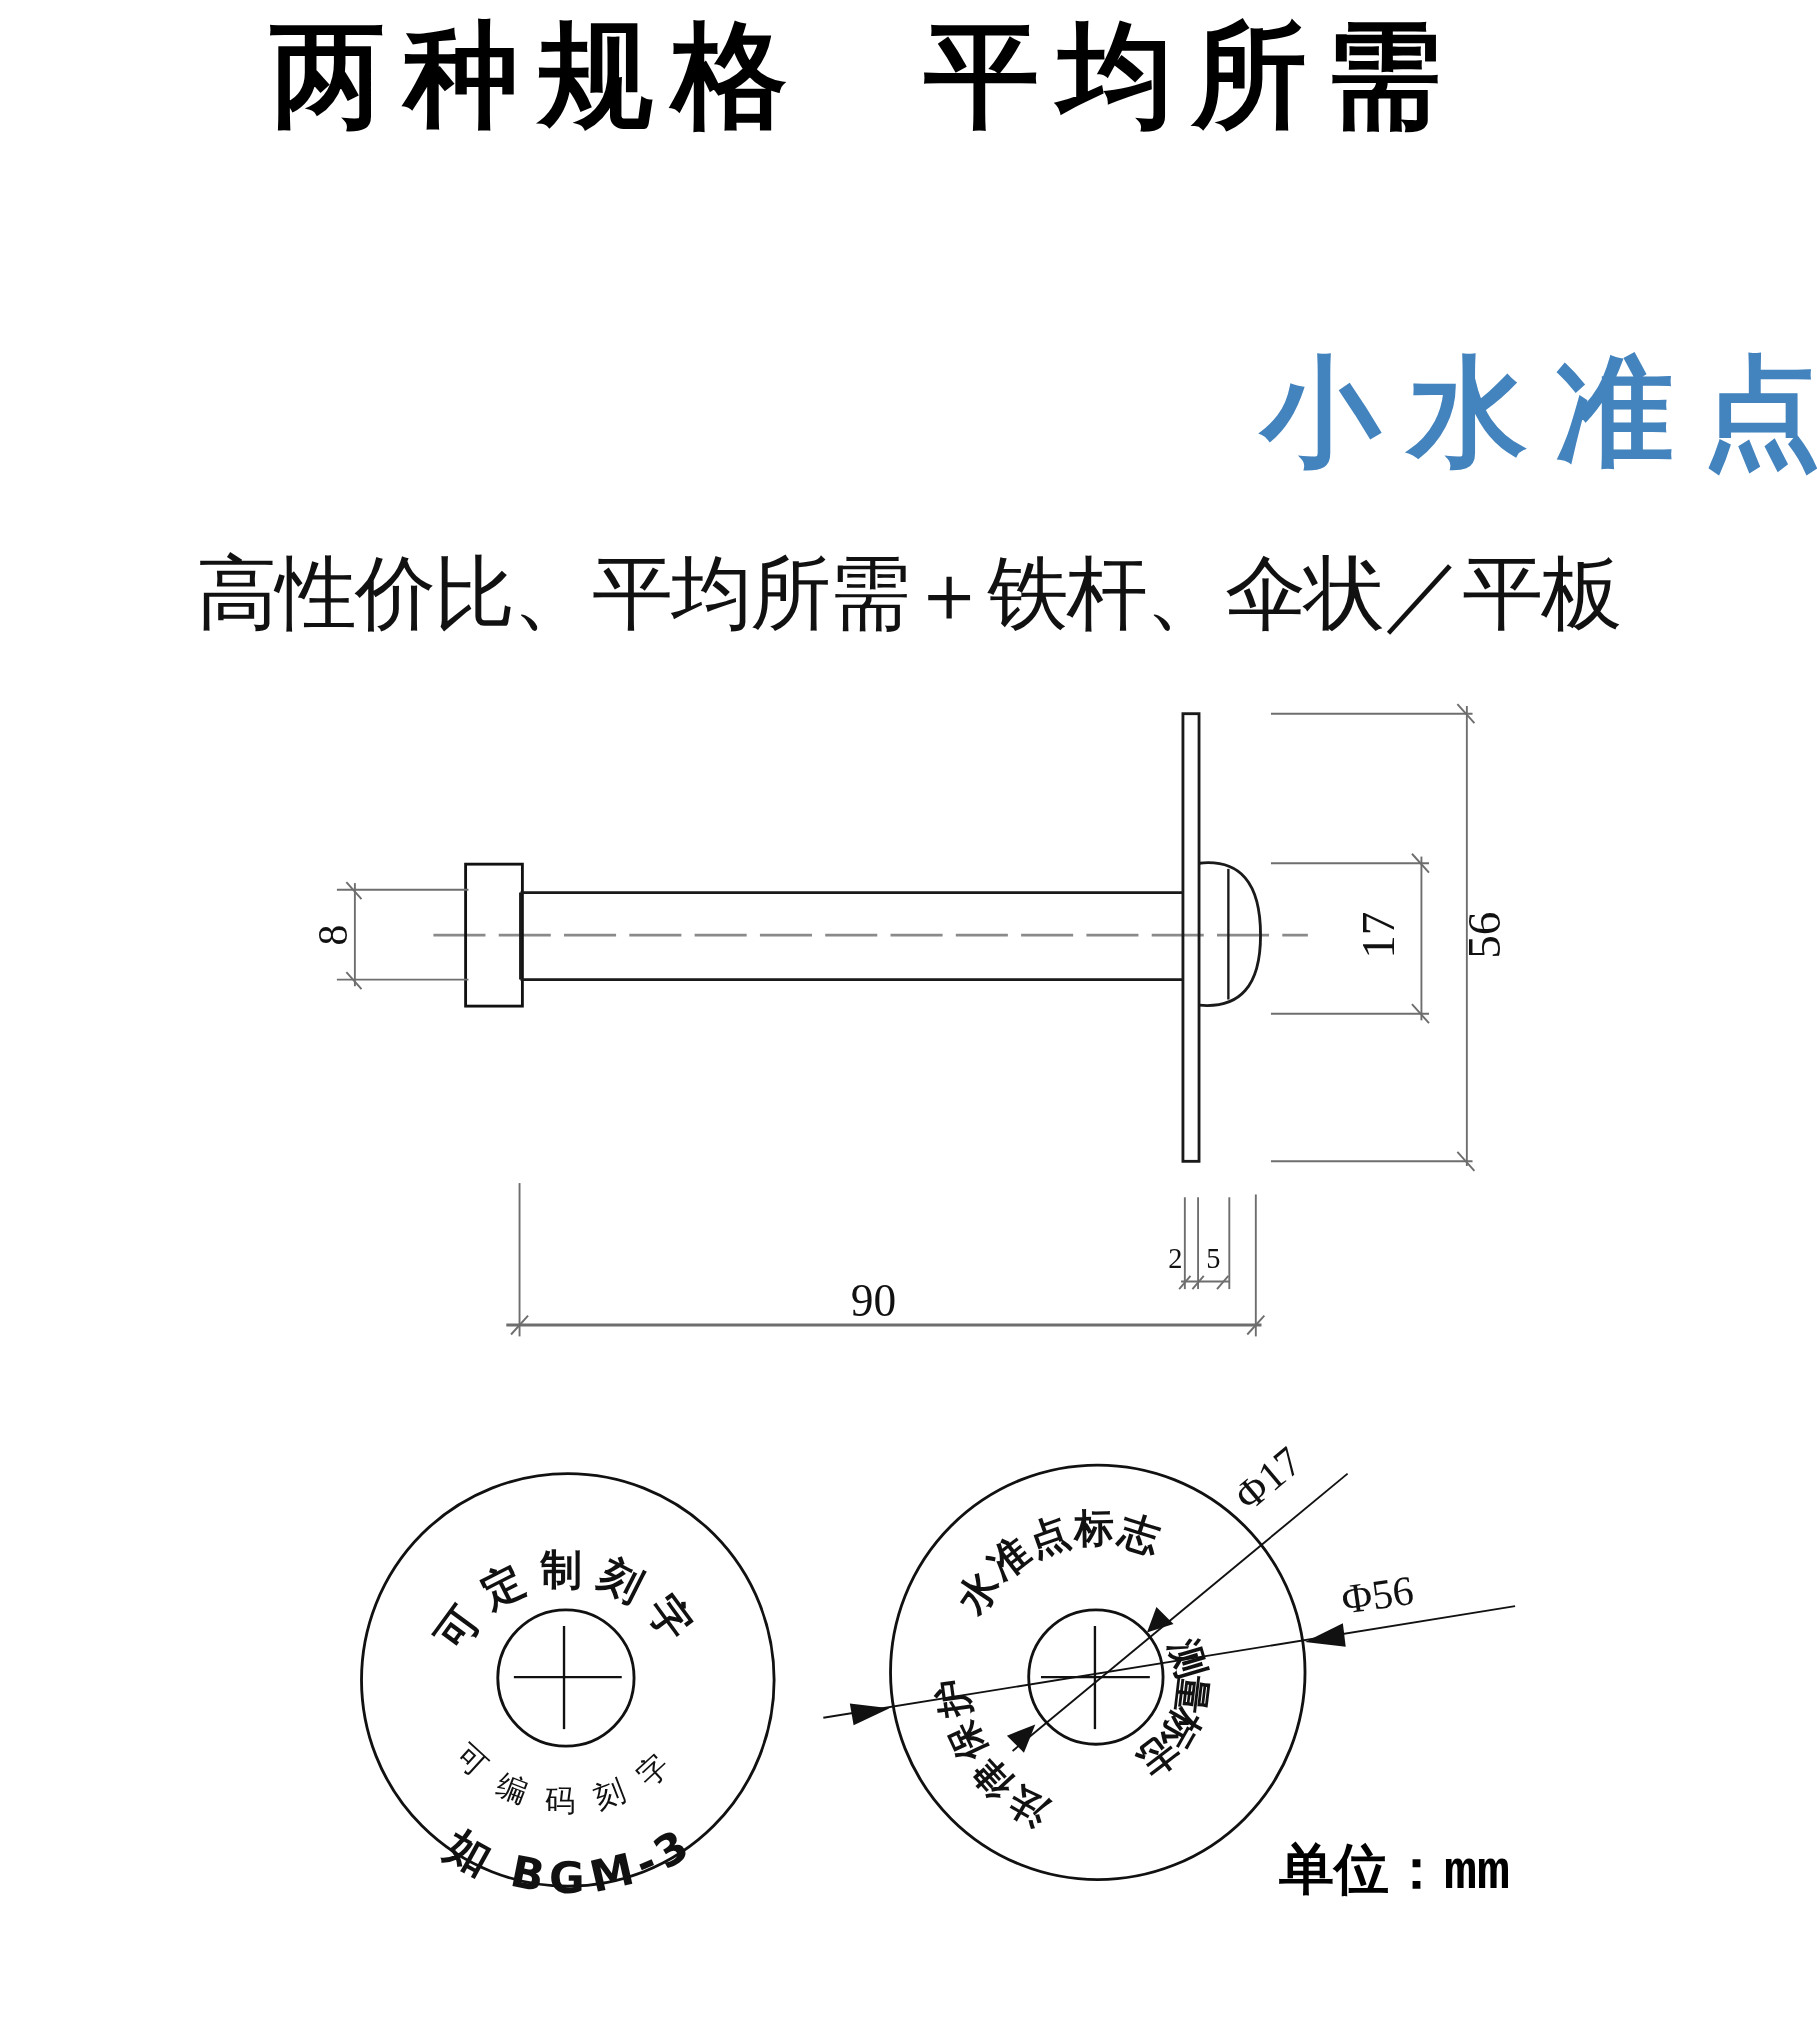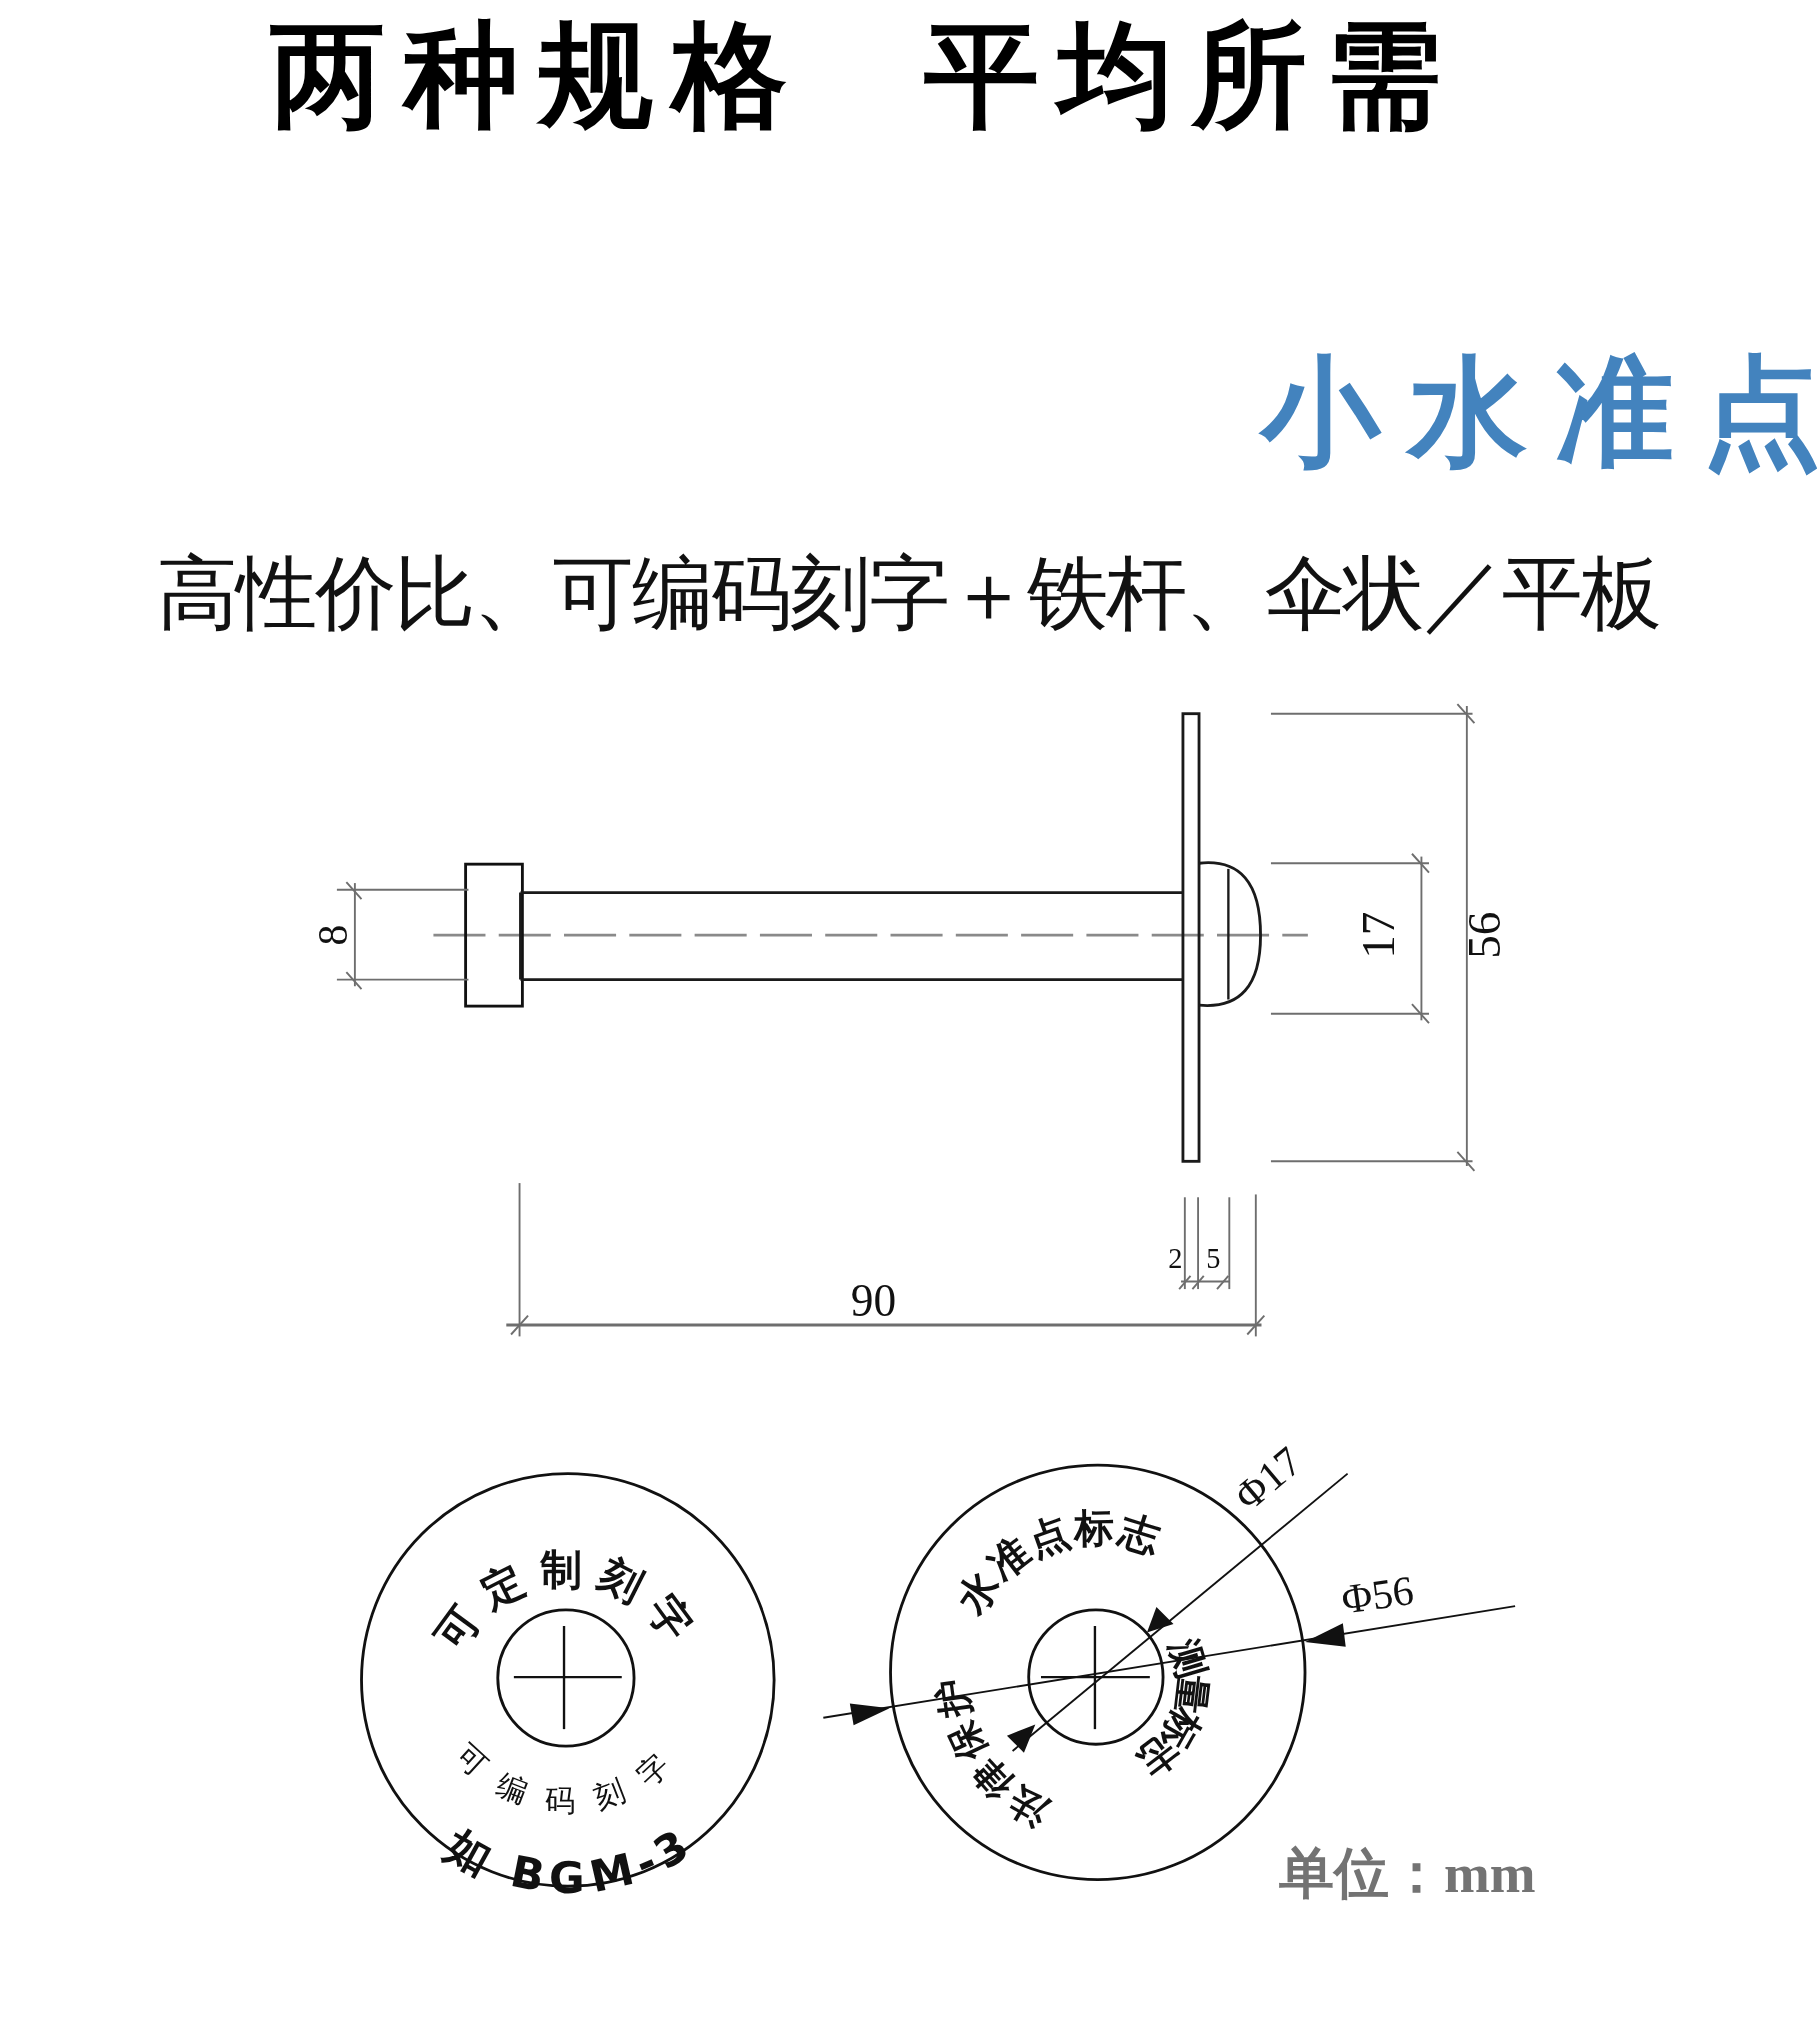--- a/index.html
+++ b/index.html
@@ -15,33 +15,33 @@
     font-family:"DejaVu Sans","Liberation Sans",sans-serif; font-weight:bold;
     font-size:119px; letter-spacing:28px; color:#4383BE; line-height:151px;padding-left:32px;
   }
   .tagline {
     position:absolute; left:0; width:1817px; top:541px; text-align:center;
     font-family:"DejaVu Sans","Liberation Sans",sans-serif; font-weight:normal;
     font-size:81px; color:#111; line-height:104px; letter-spacing:-1.9px;
   }
   .unit {
     position:absolute; left:1279px; top:1836px;
-    font-family:Liberation Serif, serif; font-weight:bold;
-    font-size:55px; color:#737373; line-height:76px; white-space:pre;
+    font-family:Liberation Mono, monospace; font-weight:bold;
+    font-size:55px; color:#000000; line-height:76px; white-space:pre;
   }
   svg.drawing { position:absolute; left:0; top:0; }
   .dim-text { font-family:"Liberation Serif","DejaVu Serif",serif; fill:#111; }
   .disc-text { font-family:"DejaVu Sans","Liberation Sans",sans-serif; fill:#111; }
 </style>
 </head>
 <body>
 
 <div class="title">两种规格  平均所需</div>
 <div class="subtitle-blue">小水准点</div>
-<div class="tagline">高性价比、可编码刻字＋铁杆、伞状／平板</div>
+<div class="tagline">高性价比、平均所需＋铁杆、伞状／平板</div>
 
 <svg class="drawing" width="1817" height="2034" viewBox="0 0 1920 2149" xmlns="http://www.w3.org/2000/svg">
   <defs>
 
     <path id="ld-top" d="M 478 1775 A 124 124 0 0 1 722 1775" fill="none"></path>
     <path id="ld-inner-bottom" d="M 470 1760 A 130 130 0 0 0 730 1760" fill="none"></path>
     <path id="ld-bottom" d="M 405 1790 A 196 196 0 0 0 795 1790" fill="none"></path>
 
     <path id="rd-top" d="M 1025 1790 A 137 137 0 0 1 1280 1700" fill="none"></path>
     <path id="rd-right" d="M 1258 1722 A 110 110 0 0 1 1205 1884" fill="none"></path>

